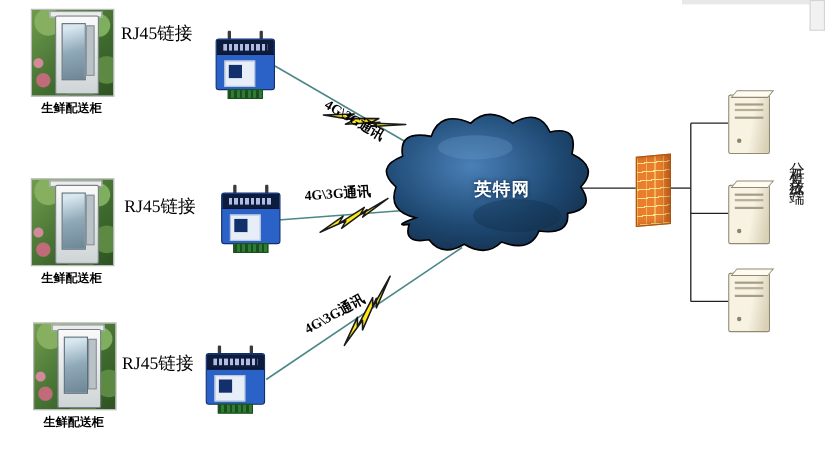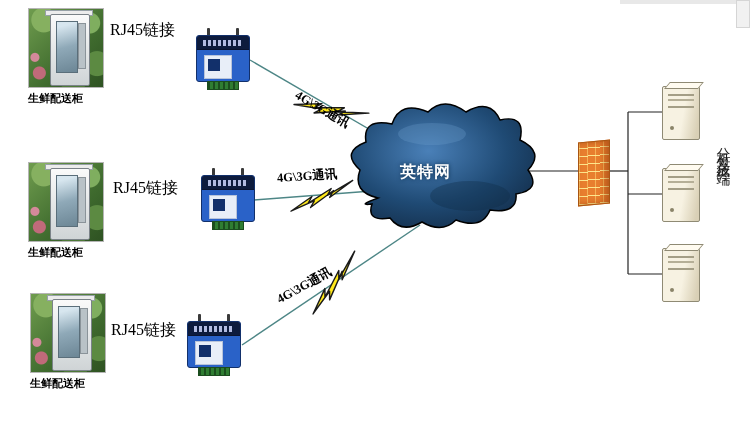--- a/index.html
+++ b/index.html
@@ -14,21 +14,21 @@
       radial-gradient(circle at 8% 62%, #d4899a 0 4px, transparent 5px),
       radial-gradient(circle at 82% 18%, #7fae5f 0 10px, transparent 11px),
       radial-gradient(circle at 20% 14%, #86b060 0 12px, transparent 13px),
       radial-gradient(circle at 60% 88%, #4e7a38 0 14px, transparent 15px),
       radial-gradient(circle at 92% 70%, #5c8a42 0 12px, transparent 13px),
       linear-gradient(135deg,#6f9c4e,#3f6b2e 60%,#2e5222);}
   .cab-roof{position:absolute;left:16px;top:1px;width:46px;height:4px;background:#ececec;border:1px solid #96a0a6;}
   .cab-body{position:absolute;left:21px;top:5px;width:38px;height:70px;background:linear-gradient(180deg,#fafafa,#cfd4d6);border:1px solid #7a8288;border-radius:2px;}
   .cab-glass{position:absolute;left:5px;top:6px;width:20px;height:50px;background:linear-gradient(165deg,#d7e6ef 10%,#8fa9b8 50%,#6c8695);border:1px solid #5a6e7a;}
   .cab-panel{position:absolute;right:3px;top:8px;width:6px;height:44px;background:#b9c2c7;border:1px solid #8a9399;}
-  .cabinet-label{margin-top:3px;text-align:left;font-weight:bold;font-size:11px;color:#000;}
+  .cabinet-label{margin-top:3px;text-align:center;font-weight:bold;font-size:11px;color:#000;}
 
   .cab1{left:28px;top:8px;} .cab2{left:28px;top:162px;} .cab3{left:30px;top:293px;}
 
   
   .router{position:absolute;width:54px;height:62px;}
   .antenna{position:absolute;top:0;width:3px;height:8px;background:#3a3a3a;border-radius:1px;}
   .antenna.a1{left:11px;} .antenna.a2{right:11px;}
   .router-body{position:absolute;top:7px;left:0;right:0;bottom:8px;background:#2a62c8;border:1px solid #12306b;border-radius:3px;overflow:hidden;}
   .router-top{height:13px;background:#0d1b3d;border-bottom:1px solid #0a1430;position:relative;}
   .router-top::after{content:"";position:absolute;left:6px;right:6px;top:4px;height:6px;
@@ -41,21 +41,21 @@
 
   
   .rj45-label{position:absolute;font-size:16px;color:#000;white-space:nowrap;}
   .rj1{left:110px;top:20px;} .rj2{left:113px;top:178px;} .rj3{left:111px;top:320px;}
 
   .comm-label{position:absolute;font-size:12.5px;font-weight:600;color:#000;white-space:nowrap;transform-origin:left center;}
   .cm1{left:296px;top:86px;transform:rotate(30deg);}
   .cm2{left:277px;top:170px;transform:rotate(-4deg);}
   .cm3{left:278px;top:292px;transform:rotate(-29deg);}
 
-  .cloud-label{position:absolute;left:400px;top:162px;width:82px;text-align:left;color:#fff;
+  .cloud-label{position:absolute;left:400px;top:162px;width:82px;text-align:right;color:#fff;
     font-size:16px;font-weight:bold;letter-spacing:1px;text-shadow:0 0 4px #0a2a4a;}
 
   .terminal-label{position:absolute;left:714px;top:136px;writing-mode:vertical-rl;
     font-size:14px;letter-spacing:5px;color:#1a1a1a;}
 
   
   .firewall{position:absolute;left:578px;top:141px;width:30px;height:62px;background:#e87e2e;border:1px solid #a85512;
     background-image:repeating-linear-gradient(0deg,rgba(255,240,150,.9) 0 1px,transparent 1px 8px),
                      repeating-linear-gradient(90deg,rgba(255,220,120,.55) 0 1px,transparent 1px 8px);
     box-shadow:inset -4px 0 7px rgba(120,40,0,.45);transform:skewY(-5deg);}

